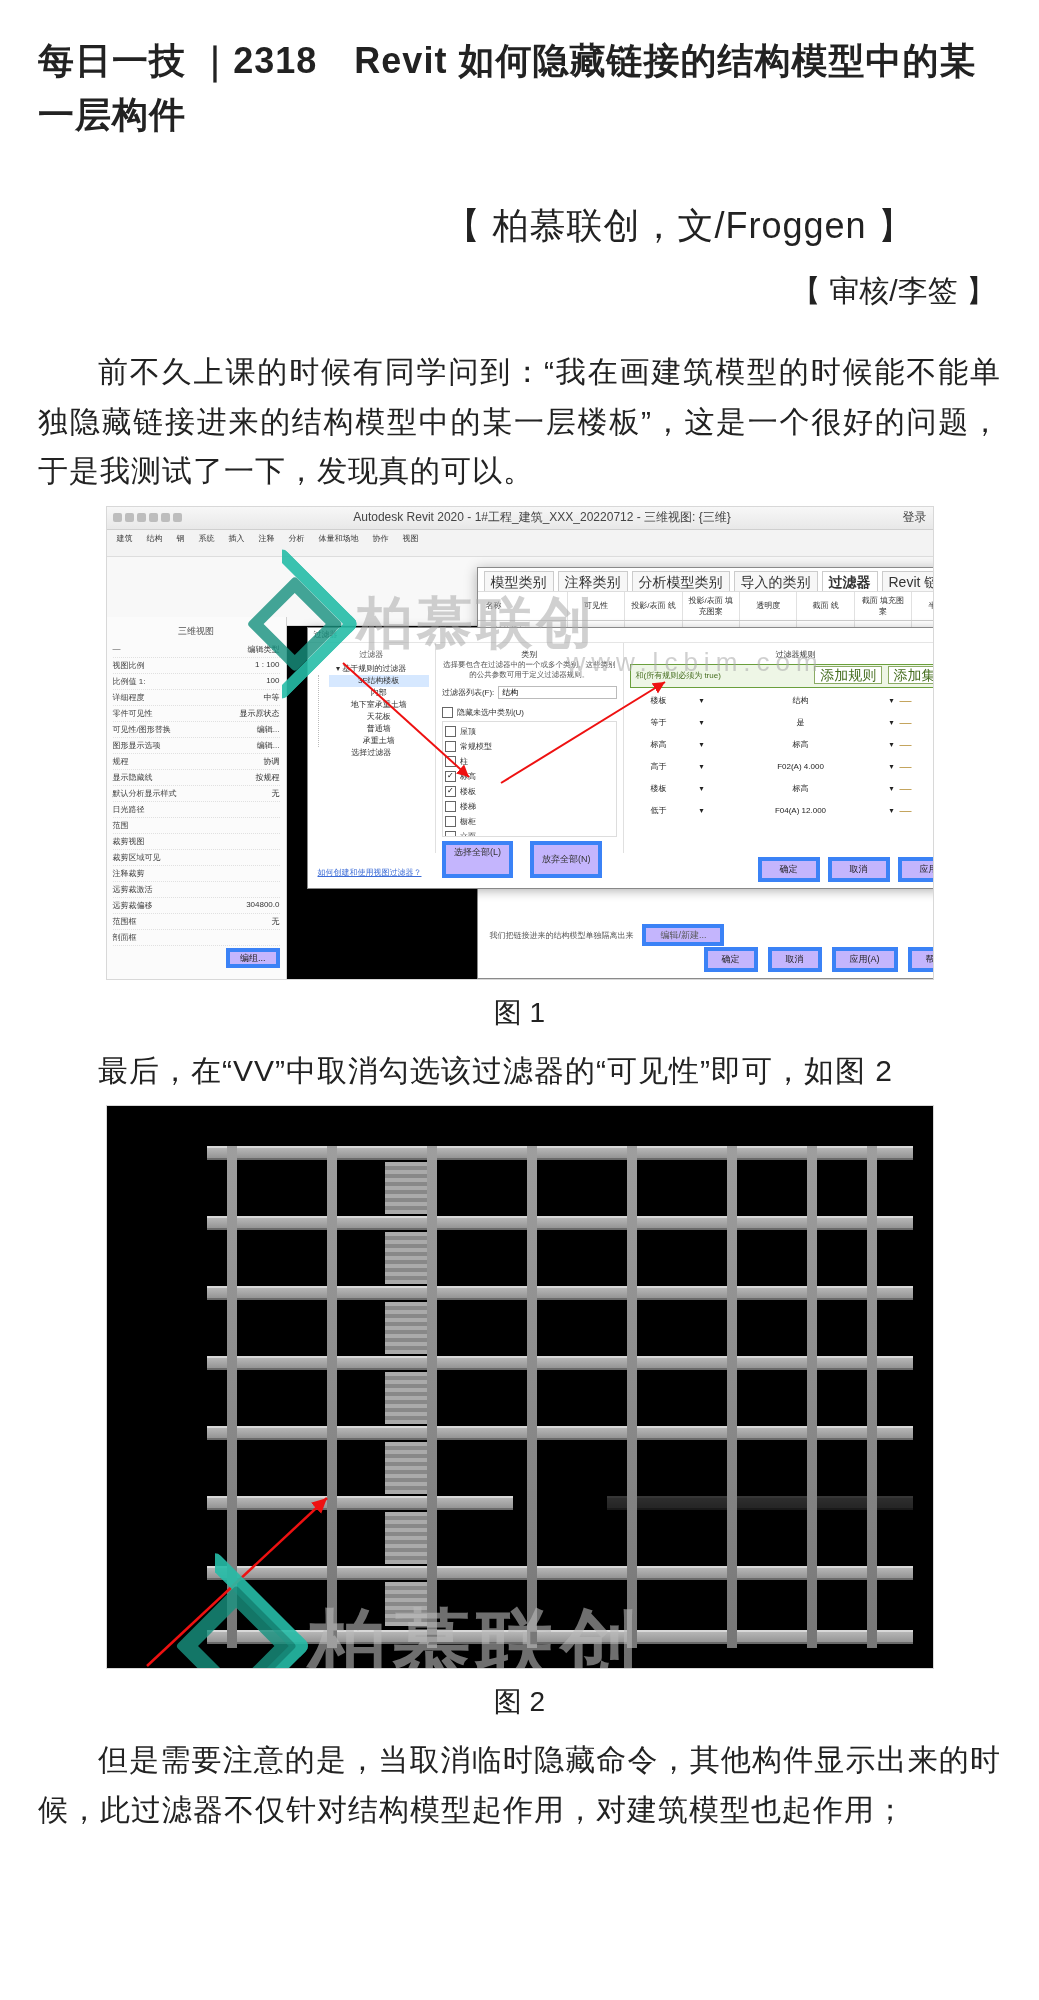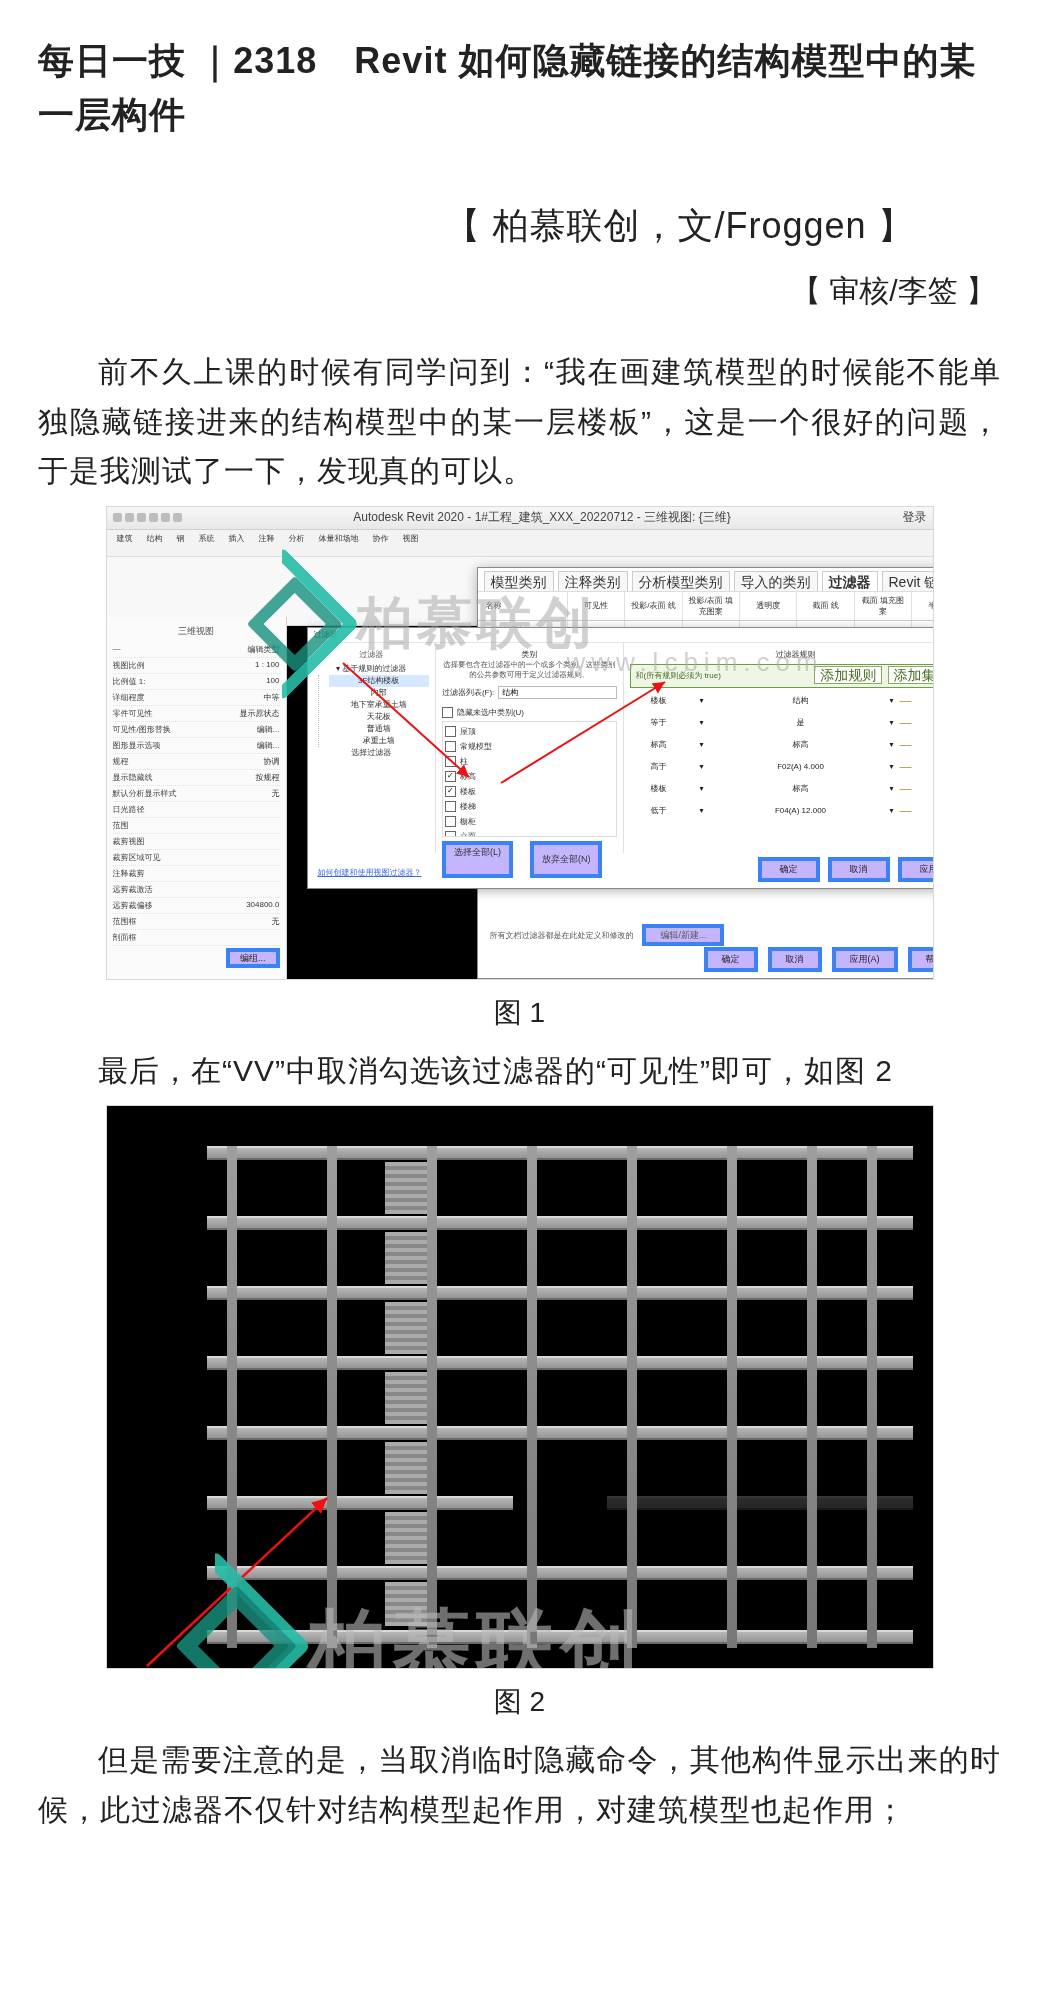--- a/index.html
+++ b/index.html
@@ -373,21 +373,21 @@
             <div class="vv-col n">3F结构楼板</div>
             <div class="vv-col">☑</div>
             <div class="vv-col"></div>
               <div class="vv-col"></div>
               <div class="vv-col"></div>
             <div class="vv-col"></div>
               <div class="vv-col"></div>
               <div class="vv-col"></div>
           </div>
           <div class="vv-note">
-            <span>所有文档过滤器都是在此处定义和修改的</span>
+            <span>我们把链接进来的结构模型单独隔离出来</span>
             &nbsp;&nbsp;
             <span class="vv-btn">编辑/新建...</span>
           </div>
           <div class="vv-footer">
             <span class="vv-btn">确定</span>
             <span class="vv-btn">取消</span>
             <span class="vv-btn">应用(A)</span>
             <span class="vv-btn">帮助</span>
           </div>
         </div>

